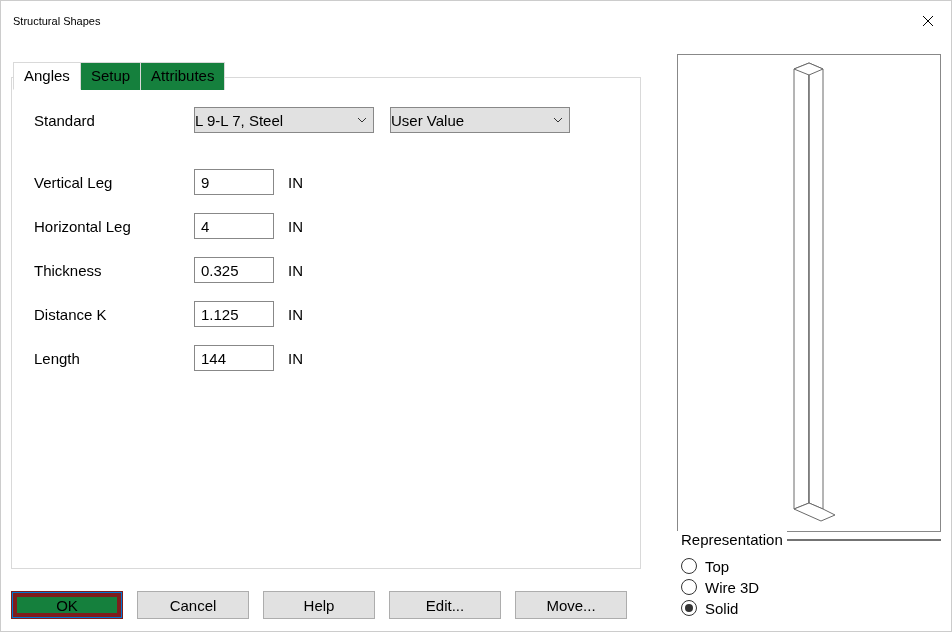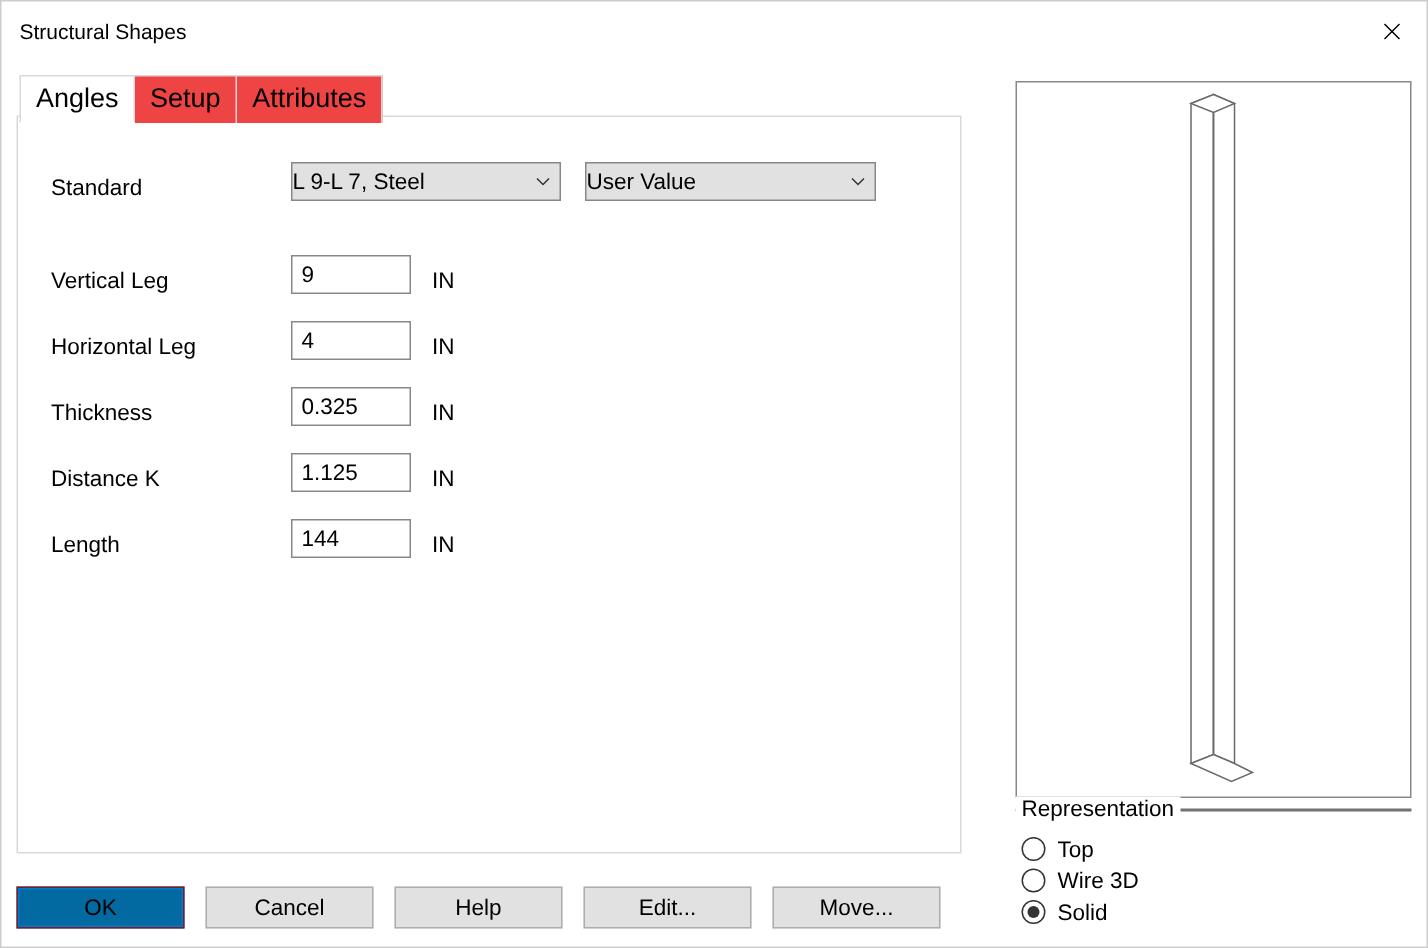--- a/index.html
+++ b/index.html
@@ -15,21 +15,21 @@
     position: relative;
     border: 1px solid #ccc;
   }
   .titlebar {
     display:flex;
     align-items:center;
     justify-content:space-between;
     height: 40px;
     padding: 0 0 0 12px;
   }
-  .titlebar .title { font-size:14px; }
+  .titlebar .title { font-size:11px; }
   .close-btn {
     width: 46px;
     height: 32px;
     display:flex;
     align-items:center;
     justify-content:center;
     cursor:pointer;
   }
   .close-btn svg { width:12px; height:12px; }
   .content {
@@ -52,42 +52,42 @@
     position:relative;
     z-index:2;
     margin-left:2px;
   }
   .tab {
     padding: 4px 10px 5px 10px;
     border:1px solid #d9d9d9;
     border-bottom:none;
     background:#fff;
     margin-right:0px;
-    font-size:18px;
-    cursor:pointer;
-    position:relative;
-    top:1px;
-  }
-  .tab.inactive { border-top-color:#d9d9d9; border-left:none; background:#ef4444; }
+    font-size:15px;
+    cursor:pointer;
+    position:relative;
+    top:13px;
+  }
+  .tab.inactive { border-top-color:#d9d9d9; border-left:none; background:#15803d; }
   .tab.active {
     border:1px solid #d9d9d9;
     border-bottom:1px solid #fff;
     background:#fff;
     z-index:3;
   }
   .tab.inactive + .tab.inactive { border-left:none; }
   .tabpanel {
     border:1px solid #d9d9d9;
     position:absolute;
     top:28px; left:0; right:0; bottom:54px;
     padding: 28px 22px;
   }
   .row {
     display:flex;
-    align-items:flex-end;
+    align-items:center;
     margin-bottom: 16px;
     height: 28px;
   }
   .row .lbl { width: 160px; }
   .row .val-input {
     width: 80px;
     height:26px;
     border:1px solid #888;
     padding: 2px 6px;
     font-family:inherit;
@@ -102,42 +102,42 @@
     justify-content:space-between;
     height:26px;
     border:1px solid #888;
     background:#e1e1e1;
     padding: 0 6px 0 0;
     font-size:15px;
     cursor:pointer;
   }
   .dropdown .chev { margin-left:8px; }
   .dropdown.first { width: 180px; margin-right:16px; }
-  .dropdown.second { width: 194px; }
+  .dropdown.second { width: 180px; }
   .dropdown .chev svg { width:10px; height:6px; display:block; }
   
   .btnrow {
     position:absolute;
     left:0; right:0; bottom:4px;
     display:flex;
     gap:14px;
   }
   .btn {
     width:112px;
     height:28px;
     border:1px solid #adadad;
     background:#e1e1e1;
     font-family:inherit;
     font-size:15px;
     cursor:pointer;
     display:flex; align-items:center; justify-content:center;
   }
   .btn.primary {
-    border:1px solid #7f1d1d;
-    background:#0369a1;
+    border:6px solid #7f1d1d;
+    background:#15803d;
     outline:1px solid #0078d7;
     outline-offset:-2px;
   }
   
   .preview {
     position:absolute;
     top:5px; left:0; right:0; height:478px;
     border:1px solid #888;
     background:#fff;
   }

